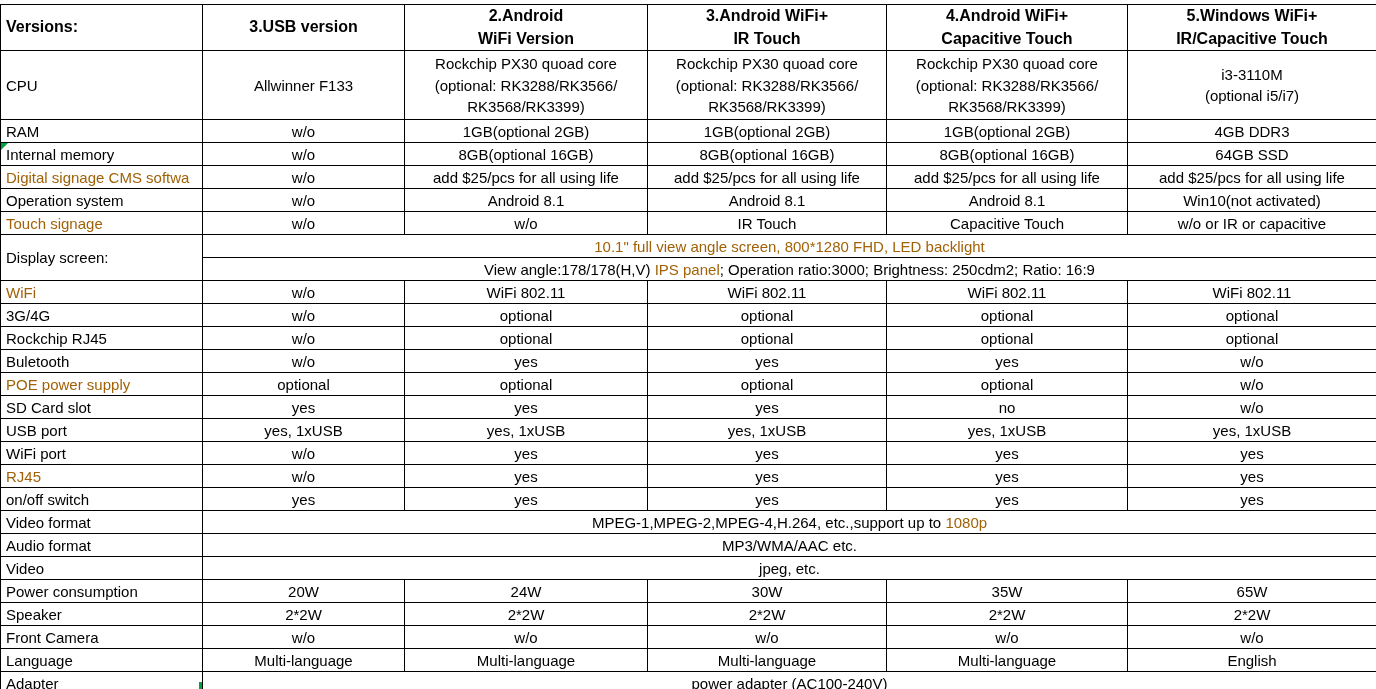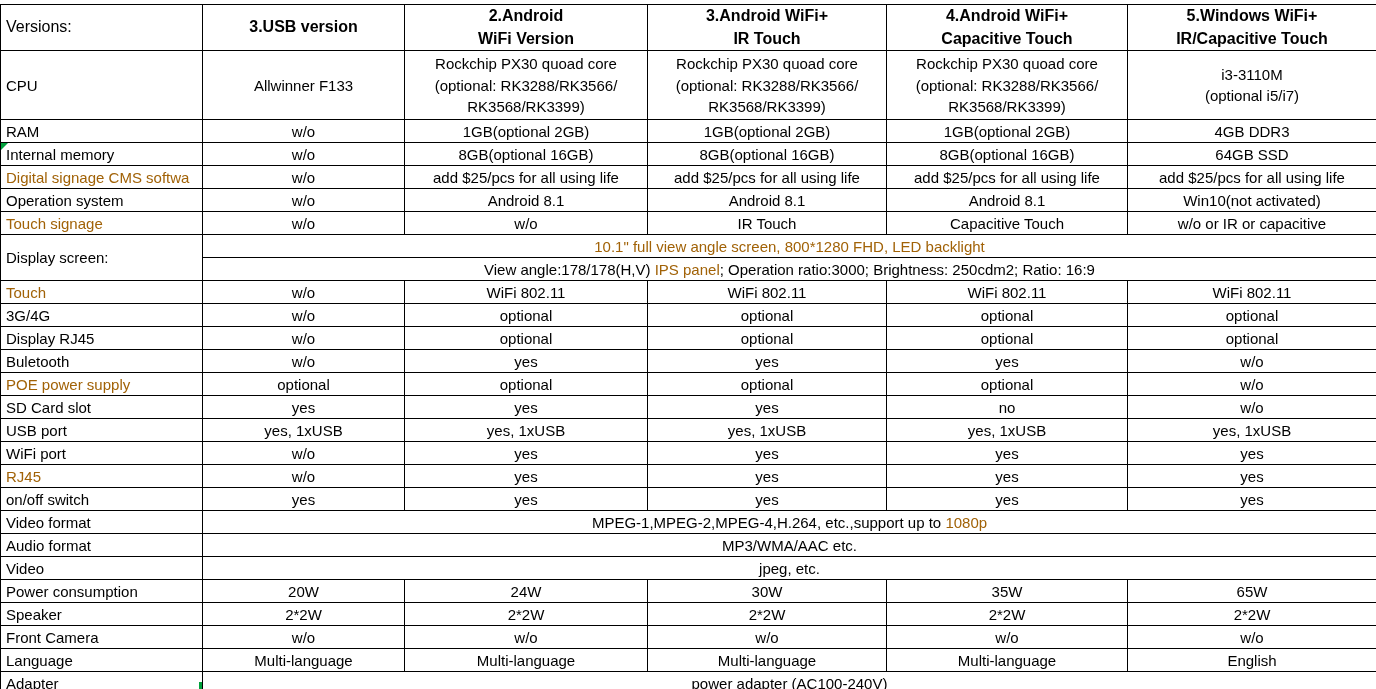--- a/index.html
+++ b/index.html
@@ -3,21 +3,21 @@
 <meta charset="utf-8">
 <style>
   html,body{margin:0;padding:0;background:#fff;}
   body{font-family:"Liberation Sans","DejaVu Sans",sans-serif;color:#000;width:1376px;height:689px;position:relative;overflow:hidden;}
   table{border-collapse:collapse;table-layout:fixed;width:1376px;margin-top:4px;}
   td{border:1px solid #000;font-size:15px;line-height:1.42;text-align:center;vertical-align:middle;padding:0 2px;white-space:pre-line;overflow:hidden;}
   td.lbl{text-align:left;padding-left:5px;white-space:nowrap;position:relative;}
   tr{height:23px;}
   tr.hdr{height:38px;}
   tr.hdr td{font-weight:bold;font-size:16px;}
-  tr.hdr td.lbl{font-weight:normal;margin-top:28px;}
+  tr.hdr td.lbl{font-weight:bold;margin-top:28px;}
   tr.cpu{height:69px;}
   .r{color:#a16207;}
   .corner-tri{position:absolute;left:0;top:0;width:0;height:0;border-top:7px solid #00a03c;border-right:7px solid transparent;}
   .bottom-tick{position:absolute;left:199px;top:682px;width:3px;height:7px;background:#00a03c;}
 </style>
 </head>
 <body>
 
 <table>
   <colgroup>
@@ -109,39 +109,39 @@
 
   <tr>
     <td class="lbl" rowspan="2">Display screen:</td>
     <td colspan="5" class="r">10.1"  full view angle screen, 800*1280 FHD, LED backlight</td>
   </tr>
   <tr>
     <td colspan="5"><span>View angle:178/178(H,V) </span><span class="r">IPS panel</span><span>; Operation ratio:3000; Brightness: 250cdm2; Ratio: 16:9</span></td>
   </tr>
 
   <tr>
-    <td class="lbl r">Touch</td>
+    <td class="lbl r">WiFi</td>
     <td>w/o</td>
     <td>WiFi 802.11</td>
     <td>WiFi 802.11</td>
     <td>WiFi 802.11</td>
     <td>WiFi 802.11</td>
   </tr>
 
   <tr>
     <td class="lbl">3G/4G</td>
     <td>w/o</td>
     <td>optional</td>
     <td>optional</td>
     <td>optional</td>
     <td>optional</td>
   </tr>
 
   <tr>
-    <td class="lbl">Display RJ45</td>
+    <td class="lbl">Rockchip RJ45</td>
     <td>w/o</td>
     <td>optional</td>
     <td>optional</td>
     <td>optional</td>
     <td>optional</td>
   </tr>
 
   <tr>
     <td class="lbl">Buletooth</td>
     <td>w/o</td>

